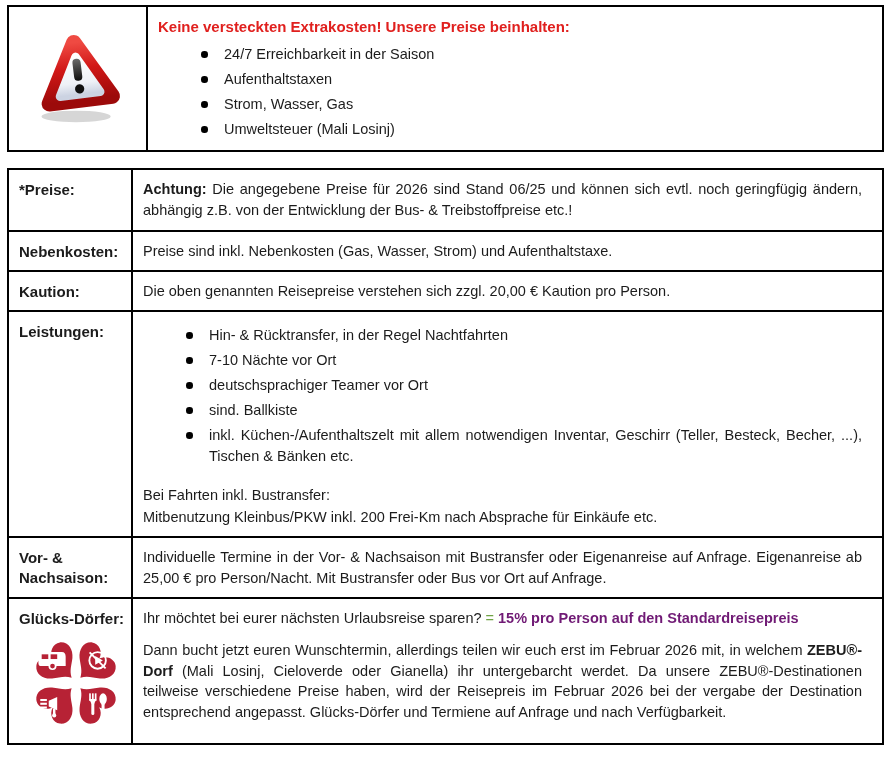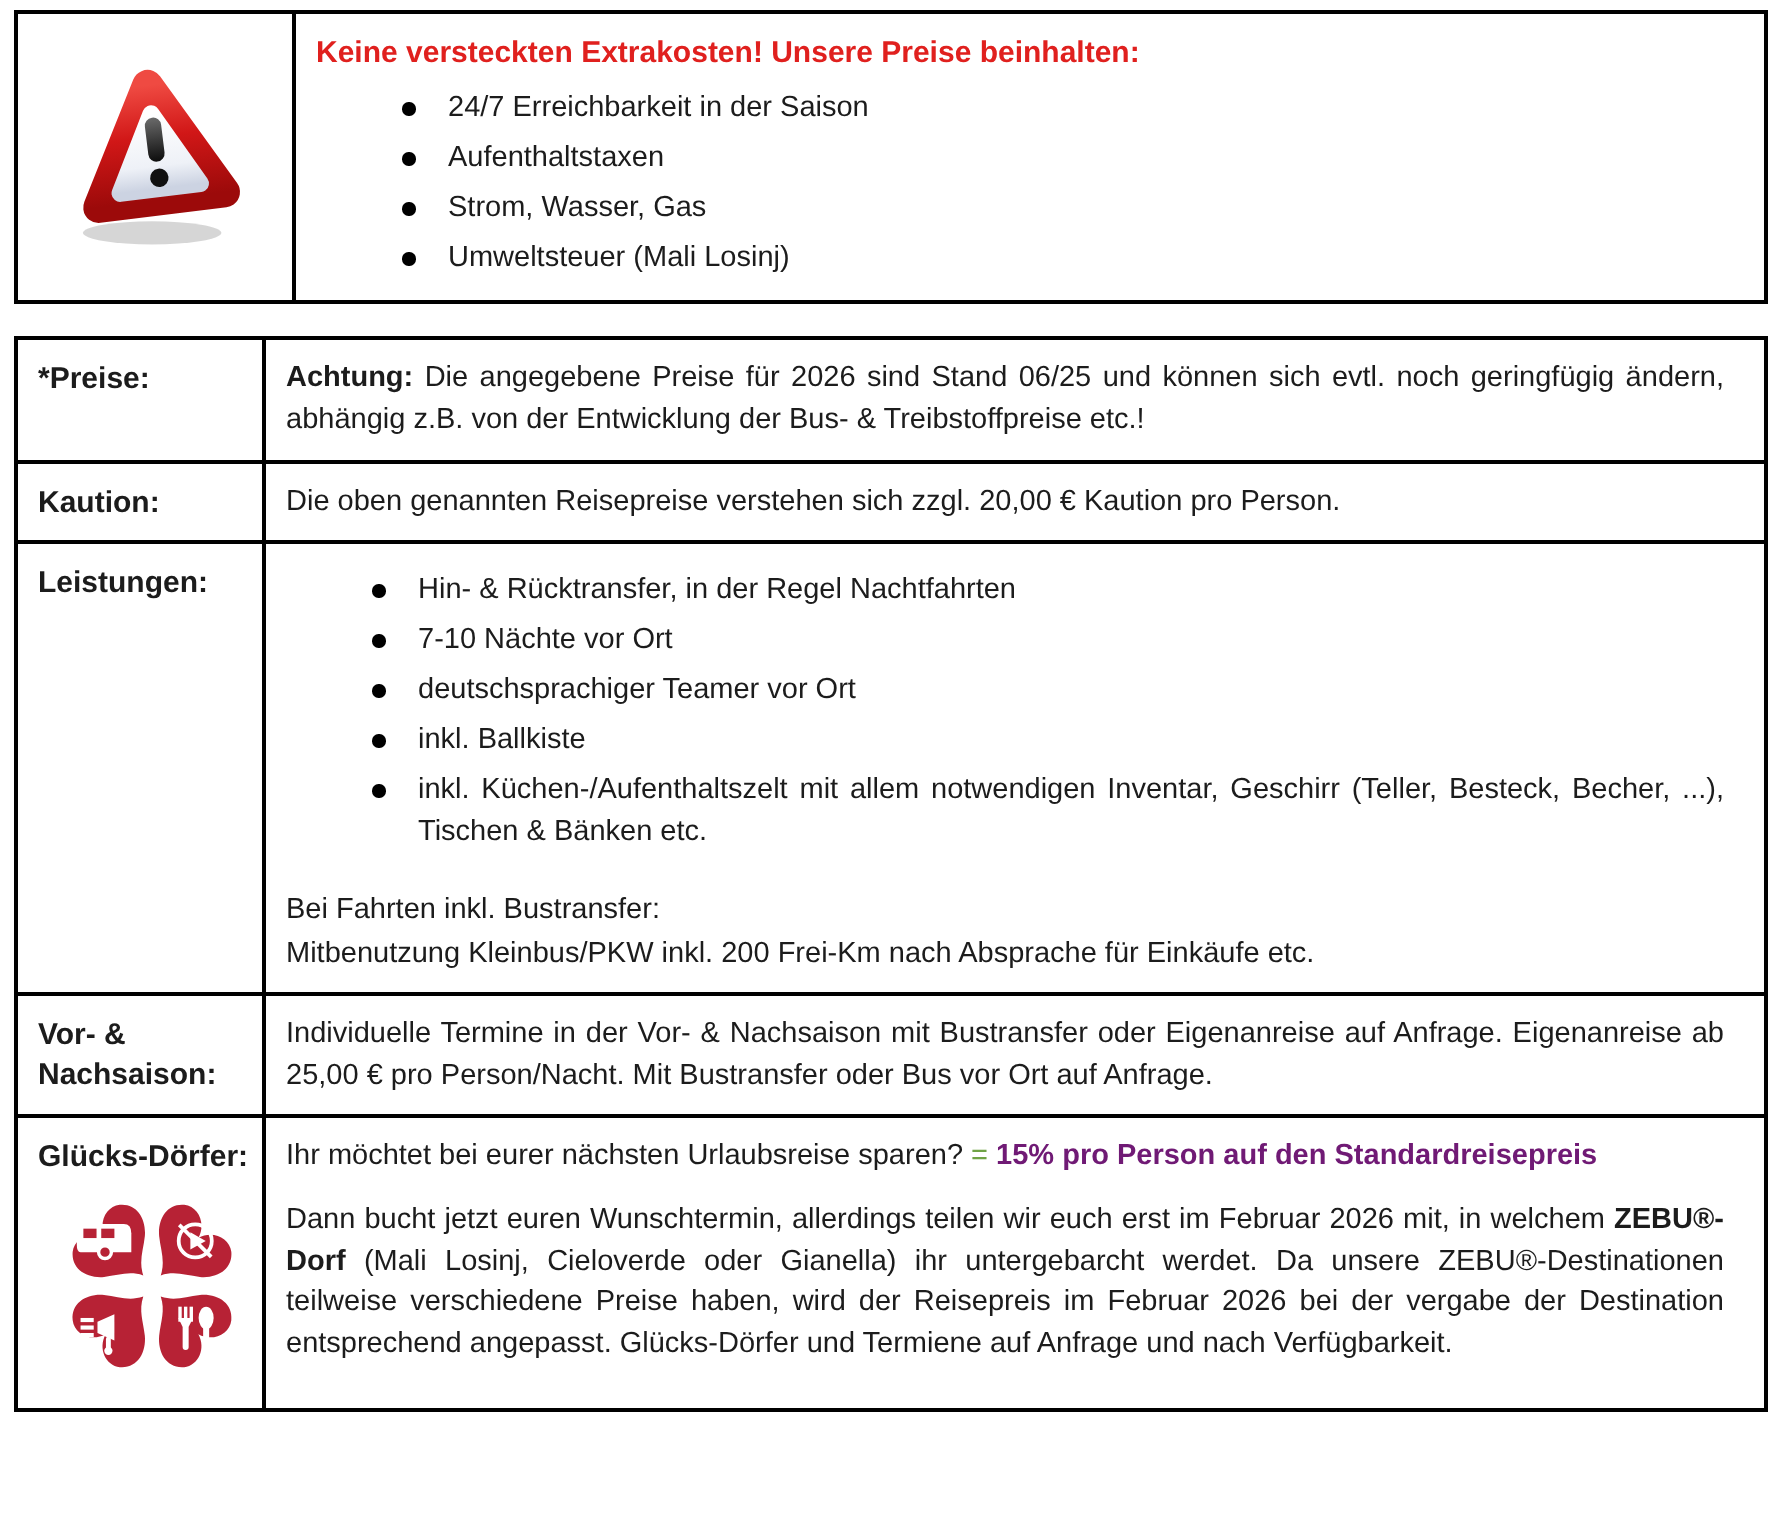--- a/index.html
+++ b/index.html
@@ -102,36 +102,42 @@
   <table>
 
     <tbody>
         <tr class="r-preise">
       <td class="label-cell">*Preise:</td>
       <td class="content-cell justify">
         <span class="bold">Achtung:</span><span> Die angegebene Preise für 2026 sind Stand 06/25 und können sich evtl. noch geringfügig ändern, abhängig z.B. von der Entwicklung der Bus- &amp; Treibstoffpreise etc.!</span>
       </td>
     </tr>
 
+    <tr class="r-neben">
+      <td class="label-cell">Nebenkosten:</td>
+      <td class="content-cell">
+        <span>Preise sind inkl. Nebenkosten (Gas, Wasser, Strom) und Aufenthaltstaxe.</span>
+      </td>
+    </tr>
 
     <tr class="r-kaution">
       <td class="label-cell">Kaution:</td>
       <td class="content-cell">
         <span>Die oben genannten Reisepreise verstehen sich zzgl. 20,00 € Kaution pro Person.</span>
       </td>
     </tr>
 
     <tr class="r-leist">
       <td class="label-cell">Leistungen:</td>
       <td class="content-cell">
         <ul class="blist" style="margin-top:4px;">
           <li><span>Hin- &amp; Rücktransfer, in der Regel Nachtfahrten</span></li>
           <li><span>7-10 Nächte vor Ort</span></li>
           <li><span>deutschsprachiger Teamer vor Ort</span></li>
-          <li><span>inkl. Ballkiste</span></li>
+          <li><span>sind. Ballkiste</span></li>
           <li class="justify"><span>inkl. Küchen-/Aufenthaltszelt mit allem notwendigen Inventar, Geschirr (Teller, Besteck, Becher, ...), Tischen &amp; Bänken etc.</span></li>
         </ul>
         <div class="leist-note">
           <div>Bei Fahrten inkl. Bustransfer:</div>
           <div>Mitbenutzung Kleinbus/PKW inkl. 200 Frei-Km nach Absprache für Einkäufe etc.</div>
         </div>
       </td>
     </tr>
 
     <tr class="r-vorsais">

